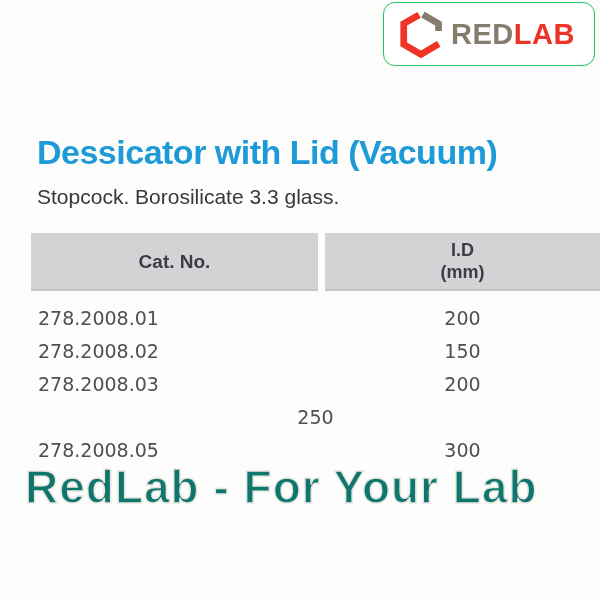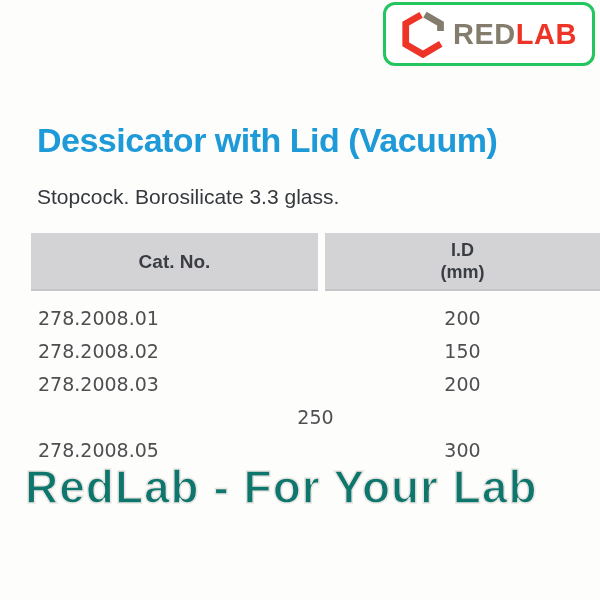--- a/index.html
+++ b/index.html
@@ -5,35 +5,35 @@
   html,body{margin:0;padding:0;}
   body{
     width:600px;height:600px;position:relative;overflow:hidden;
     background:#FDFDFC;
     font-family:"Liberation Sans",sans-serif;
   }
 
   
   .logo-card{
     position:absolute;top:2px;right:5px;width:212px;height:64px;
-    background:#FFFFFF;border:3px solid #22c55e;border-radius:12px;
+    background:#FFFFFF;border:1px solid #22c55e;border-radius:12px;
     box-shadow:0 1px 4px rgba(0,0,0,0.04);
     display:flex;align-items:center;padding-left:13px;box-sizing:border-box;
   }
   .logo-icon{width:48px;height:48px;flex:0 0 auto;}
   .logo-word{
     margin-left:6px;font-size:29px;font-weight:700;letter-spacing:0.5px;
     white-space:nowrap;
   }
   .logo-word .w-gray{color:var(--brand-gray,#847C6D);}
   .logo-word .w-red{color:var(--brand-red,#EE3426);}
 
   
   .page-title{
-    position:absolute;left:37px;top:121px;
+    position:absolute;left:37px;top:133px;
     font-size:34px;font-weight:700;color:var(--title-blue,#1D9AD7);
     letter-spacing:-0.5px;white-space:nowrap;
   }
   .page-subtitle{
     position:absolute;left:37px;top:185px;
     font-size:21px;font-weight:400;color:var(--text-dark,#35383D);
     white-space:nowrap;
   }
 
   

